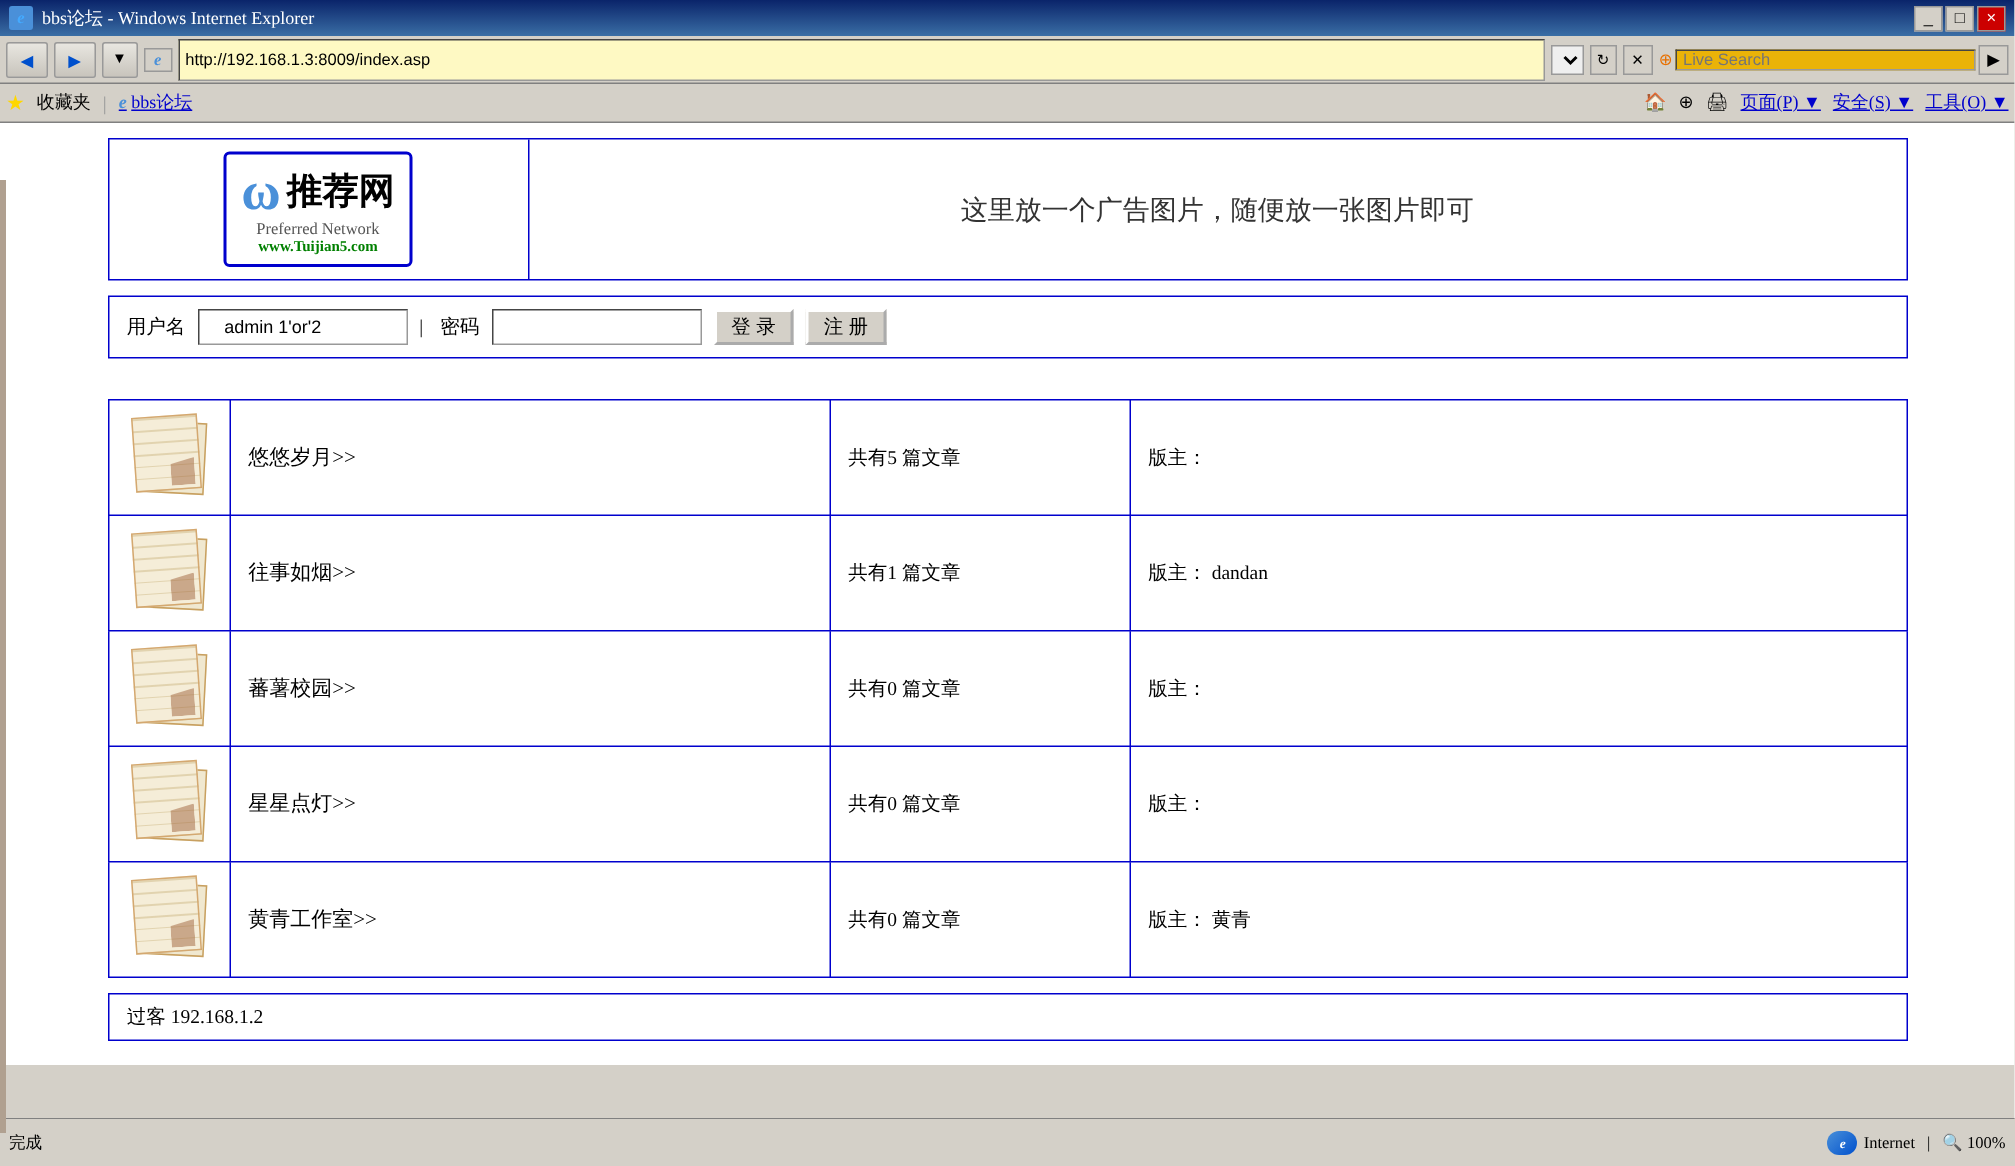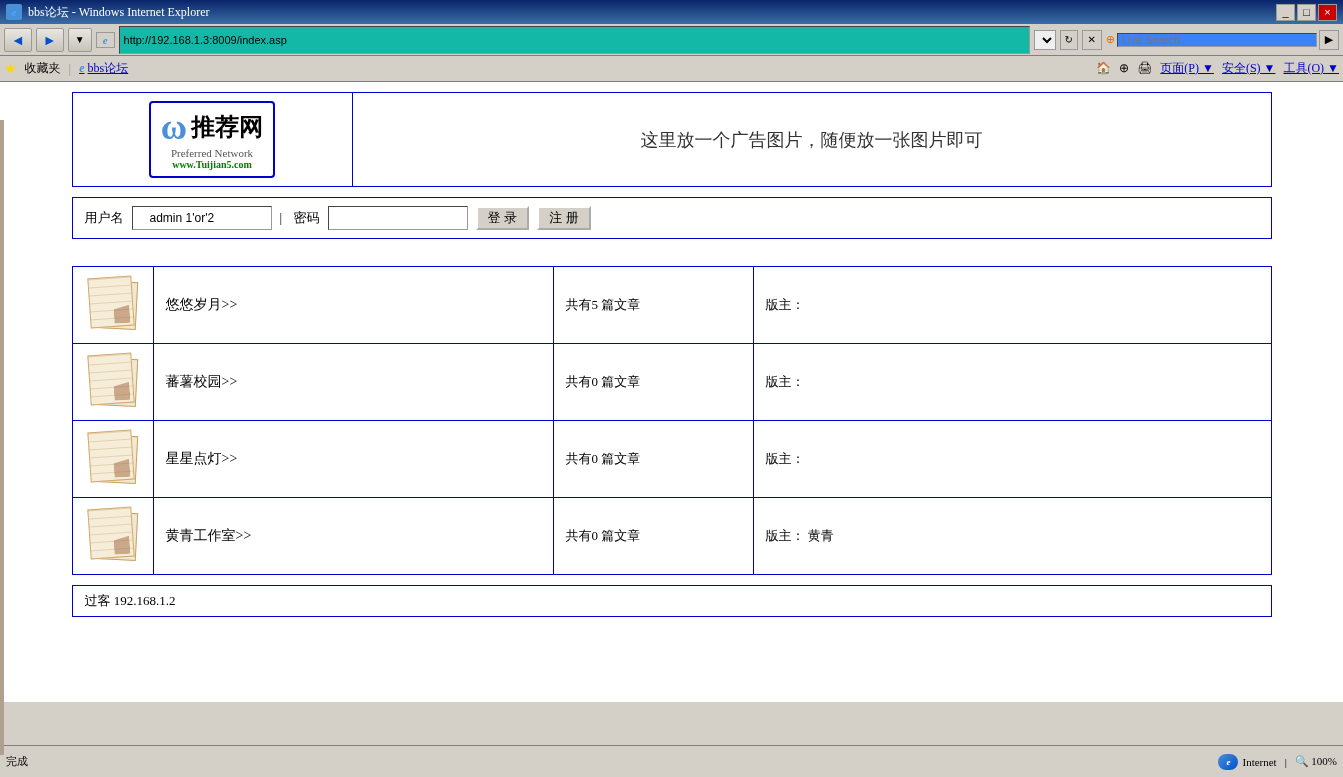--- a/index.html
+++ b/index.html
@@ -70,21 +70,21 @@
     }
     .nav-arrow {
       font-size: 14px;
       font-weight: bold;
       color: #0050cd;
     }
     .address-input {
       flex: 1;
       height: 16px;
       border: 1px inset #999;
-      background: #14b8a6;
+      background: #fef9c3;
       font-size: 11px;
       padding: 13px 4px;
     }
     .address-go {
       width: 18px; height: 20px;
       background: #d4d0c8;
       border: 1px solid #999;
       font-size: 10px;
       cursor: pointer;
     }
@@ -93,21 +93,21 @@
       align-items: center;
       gap: 2px;
     }
     .live-search-icon {
       font-size: 11px; color: #e87000;
     }
     .live-search-input {
       width: 200px;
       height: 14px;
       border: 1px inset #999;
-      background: #3b82f6;
+      background: #eab308;
       font-size: 11px;
       padding: 0 4px;
     }
     .search-go-btn {
       width: 20px; height: 20px;
       background: #d4d0c8;
       border: 1px solid #999;
       cursor: pointer;
       font-size: 11px;
     }
@@ -428,20 +428,34 @@
           <tr>
             <td class="forum-icon-cell">
     <div style="position:relative;display:inline-block;width:56px;height:56px;">
       <div style="position:absolute;top:6px;left:8px;width:44px;height:48px;background:#f0e8d0;border:1px solid #c8a060;transform:rotate(3deg);z-index:1;"></div>
       <div style="position:absolute;top:2px;left:4px;width:44px;height:50px;background:#f5edd8;border:1px solid #d4a870;transform:rotate(-4deg);z-index:2;
         background-image: repeating-linear-gradient(0deg, transparent, transparent 7px, rgba(180,150,80,0.3) 7px, rgba(180,150,80,0.3) 8px);">
         <div style="position:absolute;bottom:2px;right:3px;width:16px;height:18px;background:rgba(160,100,60,0.5);clip-path:polygon(0 20%, 100% 0, 100% 100%, 0 100%);"></div>
       </div>
     </div>
   </td>
+            <td class="forum-name-cell"><a class="forum-name-link" href="#">往事如烟&gt;&gt;</a></td>
+            <td class="forum-count-cell">共有1 篇文章</td>
+            <td class="forum-moderator-cell">版主：  dandan</td>
+          </tr>
+          <tr>
+            <td class="forum-icon-cell">
+    <div style="position:relative;display:inline-block;width:56px;height:56px;">
+      <div style="position:absolute;top:6px;left:8px;width:44px;height:48px;background:#f0e8d0;border:1px solid #c8a060;transform:rotate(3deg);z-index:1;"></div>
+      <div style="position:absolute;top:2px;left:4px;width:44px;height:50px;background:#f5edd8;border:1px solid #d4a870;transform:rotate(-4deg);z-index:2;
+        background-image: repeating-linear-gradient(0deg, transparent, transparent 7px, rgba(180,150,80,0.3) 7px, rgba(180,150,80,0.3) 8px);">
+        <div style="position:absolute;bottom:2px;right:3px;width:16px;height:18px;background:rgba(160,100,60,0.5);clip-path:polygon(0 20%, 100% 0, 100% 100%, 0 100%);"></div>
+      </div>
+    </div>
+  </td>
             <td class="forum-name-cell"><a class="forum-name-link" href="#">蕃薯校园&gt;&gt;</a></td>
             <td class="forum-count-cell">共有0 篇文章</td>
             <td class="forum-moderator-cell">版主：</td>
           </tr>
           <tr>
             <td class="forum-icon-cell">
     <div style="position:relative;display:inline-block;width:56px;height:56px;">
       <div style="position:absolute;top:6px;left:8px;width:44px;height:48px;background:#f0e8d0;border:1px solid #c8a060;transform:rotate(3deg);z-index:1;"></div>
       <div style="position:absolute;top:2px;left:4px;width:44px;height:50px;background:#f5edd8;border:1px solid #d4a870;transform:rotate(-4deg);z-index:2;
         background-image: repeating-linear-gradient(0deg, transparent, transparent 7px, rgba(180,150,80,0.3) 7px, rgba(180,150,80,0.3) 8px);">

